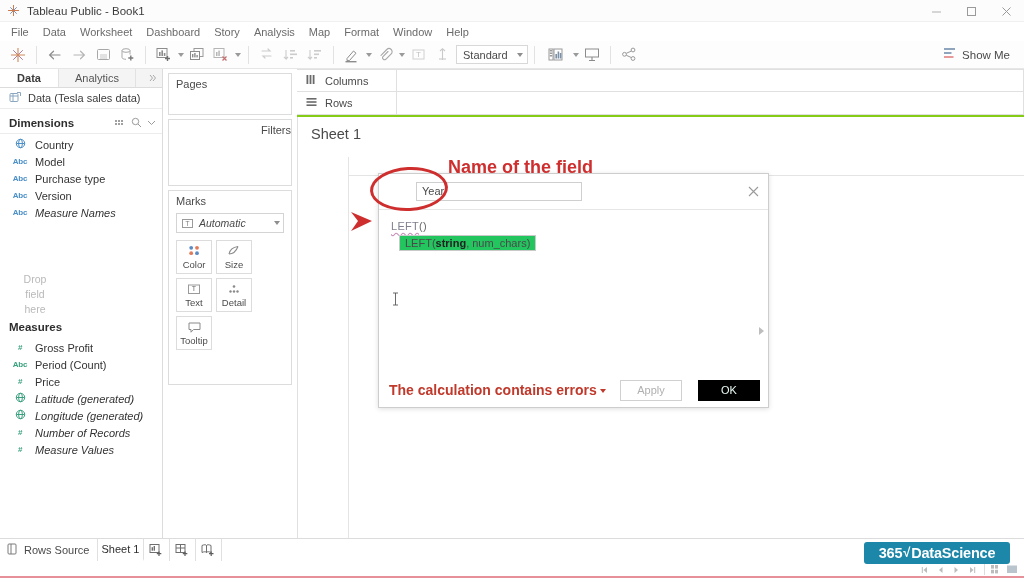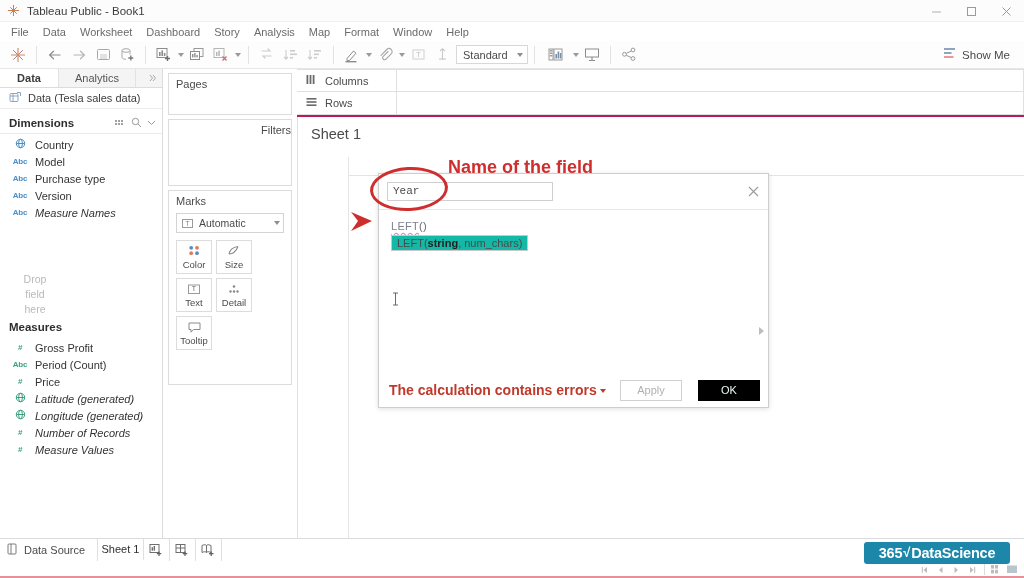--- a/index.html
+++ b/index.html
@@ -98,36 +98,36 @@
   .card { border: 1px solid #dcdcdc; background: #fff; margin: 4px 4px 0 4px; }
   .card .ch { font-size: 11px; color: #4a4a4a; padding: 4px 0 4px 7px; }
   .card.pages { height: 42px; }
   .card.filters { height: 67px; text-align: right; }
   .card.marks { height: 195px; }
   .marks-type {
     margin: 2px 7px 0 7px; height: 20px; border: 1px solid #d4d4d4; background: #fff;
     display: flex; align-items: center; padding: 0 3px 0 5px; font-size: 10.5px; color: #4a4a4a;
   }
   .marks-type .mi { margin-right: 6px; color:#8a8a8a; display:flex; }
-  .marks-type .lbl { flex: 1; }
+  .marks-type .lbl { flex: 1; font-style: italic; }
   .marks-type .cd { border-left:3px solid transparent; border-right:3px solid transparent; border-top:4px solid #8e8e8e;}
   .mk-grid { display: flex; flex-wrap: wrap; gap: 4px; padding: 7px 7px 0 7px; }
   .mk {
     width: 36px; height: 34px; border: 1px solid #dcdcdc; background: #fff;
     display: flex; flex-direction: column; align-items: center; justify-content: center; gap: 1px;
   }
   .mk .mlab { font-size: 9.5px; color: #4a4a4a; }
   .mk .micon { height: 13px; display:flex; align-items:center; justify-content:center; }
   .drop-here {
     position: absolute; left: 16px; top: 272px; width: 38px; text-align: center;
     font-size: 10.5px; color: #b9b9b9; line-height: 15px;
   }
 
   
-  .shelves { position: absolute; top: 69px; left: 297px; width: 727px; height: 48px; background:#be185d; }
+  .shelves { position: absolute; top: 69px; left: 297px; width: 727px; height: 48px; background:#84cc16; }
   .shelf { display: flex; height: 23px; align-items: stretch; }
   .shelf .lab {
     width: 100px; border: 1px solid #e0e0e0; border-left: none; background: #fff;
     display: flex; align-items: center; gap: 7px; padding-left: 9px;
     font-size: 11px; color: #4a4a4a;
   }
   .shelf .drop { flex: 1; border: 1px solid #e0e0e0; border-left: none; background: #fff; }
   .shelf.second .lab, .shelf.second .drop { border-top: none; }
 
   
@@ -141,32 +141,33 @@
 
   
   .calcdlg {
     position: absolute; left: 378px; top: 173px; width: 391px; height: 235px;
     background: #fff; border: 1px solid #cdcdcd; box-shadow: 0 1px 5px rgba(0,0,0,0.13);
   }
   .calc-head { height: 36px; border-bottom: 1px solid #e6e6e6; display: flex; align-items: center; padding: 0 6px 0 8px; }
   .calc-name {
     width: 166px; height: 19px; border: 1px solid #cfcfcf; background: #fff;
     font-size: 11px; color: #4a4a4a; padding: 0 5px; line-height: 17px;
-    font-family: Liberation Mono, monospace;
+    font-family: Liberation Sans, sans-serif;
+    margin-left: 29px;
   }
   .calc-close { margin-left: auto; color: #999; width: 18px; height: 18px; display:flex; align-items:center; justify-content:center;}
   .calc-body { position: relative; height: 162px; padding: 10px 12px; }
   .formula-line { font-size: 11px; color: #6a6a6a; letter-spacing: 0.3px; }
   .formula-line .fn {
     color: #7f7f8f; text-decoration: underline; text-decoration-style: wavy;
     text-decoration-color: #c48ab5; text-underline-offset: 2px;
   }
   .fn-tip {
-    display: inline-block; margin-top: 3px; margin-left: 0;
-    border: 1px solid #c9c9c9; background: #14b8a6;
+    display: inline-block; margin-top: 3px; margin-left: 8px;
+    border: 1px solid #c9c9c9; background: #22c55e;
     padding: 1px 5px; font-size: 11px; color: #4a4a4a;
   }
   .fn-tip b { color: #222; }
   .caret-i {
     position: absolute; left: 13px; top: 82px; width: 7px; height: 14px;
   }
   .calc-expand {
     position: absolute; right: 4px; top: 117px; width: 0; height: 0;
     border-top: 4px solid transparent; border-bottom: 4px solid transparent; border-left: 5px solid #bdbdbd;
   }
@@ -702,21 +703,21 @@
 
   <div class="statusbar">
     <div class="sb-row">
       <div class="sb-ds">
         <span>
           <svg width="11" height="12" viewBox="0 0 11 12">
               <rect x="1" y="1" width="8" height="10" rx="1" fill="none" stroke="#7a7a7a"></rect>
               <path d="M4 1v10" stroke="#7a7a7a"></path>
             </svg>
         </span>
-        <span>Data Source</span>
+        <span>Rows Source</span>
       </div>
       <div class="sb-sheet">Sheet 1</div>
       <div class="sb-ic">
         <svg width="15" height="14" viewBox="0 0 15 14">
           <rect x="1" y="1.5" width="9" height="8" fill="none" stroke="#6e6e6e"></rect>
           <rect x="2.6" y="4.2" width="1.4" height="3.5" fill="#6e6e6e"></rect>
             <rect x="4.6" y="3" width="1.4" height="4.7" fill="#6e6e6e"></rect>
           <path d="M10 8.5v4.5M7.8 10.7h4.5" stroke="#5e5e5e" stroke-width="1.2"></path>
         </svg>
       </div>

